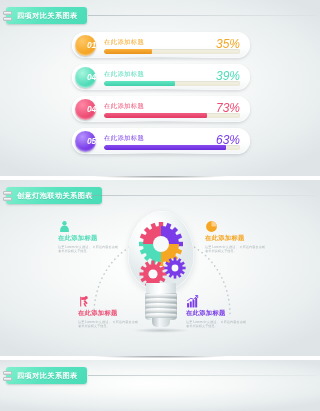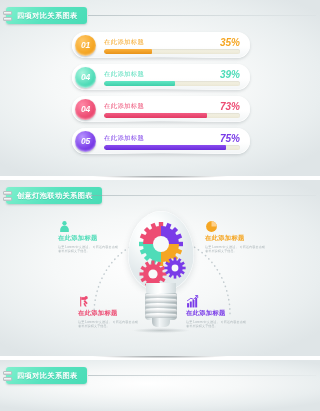--- a/index.html
+++ b/index.html
@@ -78,33 +78,33 @@
     display: flex; align-items: center;
   }
   .row::after {
     content:""; position:absolute; left:9px; right:9px; bottom:-2.5px; height:4px;
     border-radius:50%;
     background: radial-gradient(ellipse 50% 50% at 50% 0%, rgba(80,95,100,.22), rgba(80,95,100,0) 70%);
   }
   .num {
     width: 21px; height: 21px; border-radius: 50%;
     margin-left: 3px; flex: none;
-    display: flex; align-items: center; justify-content: center;
+    display: flex; align-items: center; justify-content: flex-end;
     color: #fff; font-size: 8.5px; font-weight: 700; font-style: italic;
     letter-spacing: -.2px;
     box-shadow: 0 1px 2px rgba(70,80,85,.30), 0 -1px 2px rgba(255,255,255,.55) inset;
   }
   .row-body { flex: 1; margin: 0 10px 0 8px; position: relative; }
   .row-label {
     font-size: 6.4px; letter-spacing: .3px;
     position: absolute; left: 0; top: -7px; white-space: nowrap;
   }
   .row-pct {
     position: absolute; right: 0; top: -8px;
-    font-size: 10px; font-weight: 700; font-style: italic;
+    font-size: 12px; font-weight: 400; font-style: italic;
   }
   .track {
     position: absolute; left: 0; right: 0; top: 4px;
     height: 4.5px; border-radius: 2.5px;
     background: linear-gradient(180deg,#f4f2e4, #ece9d7);
     box-shadow: 0 .5px 1px rgba(120,125,110,.22) inset;
     overflow: hidden;
   }
   .fill { height: 100%; border-radius: 2.5px 1px 1px 2.5px; }
 
@@ -222,21 +222,21 @@
           </div>
         </div>
       </div>
 
       <div class="row">
         <div class="num" style="background:radial-gradient(circle at 35% 28%, #b794ff, #7A3CE8 60%, #6A2CDB 100%)">
           <span>05</span>
         </div>
         <div class="row-body">
           <span class="row-label" style="color:#7A3CE8">在此添加标题</span>
-          <span class="row-pct" style="color:#7A3CE8">75%</span>
+          <span class="row-pct" style="color:#7A3CE8">63%</span>
           <div class="track">
             <div class="fill" style="width:90%;background:linear-gradient(180deg,#8A4CF0,#6A2CDB)"></div>
           </div>
         </div>
       </div>
 
     </div>
   </section>
 
   <div class="slide-sep" style="top:176px">

